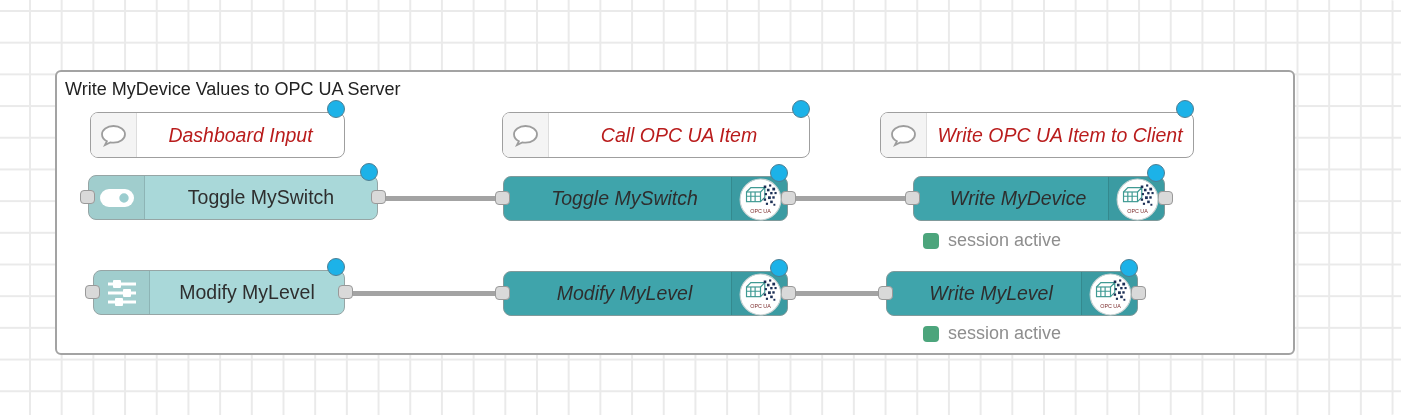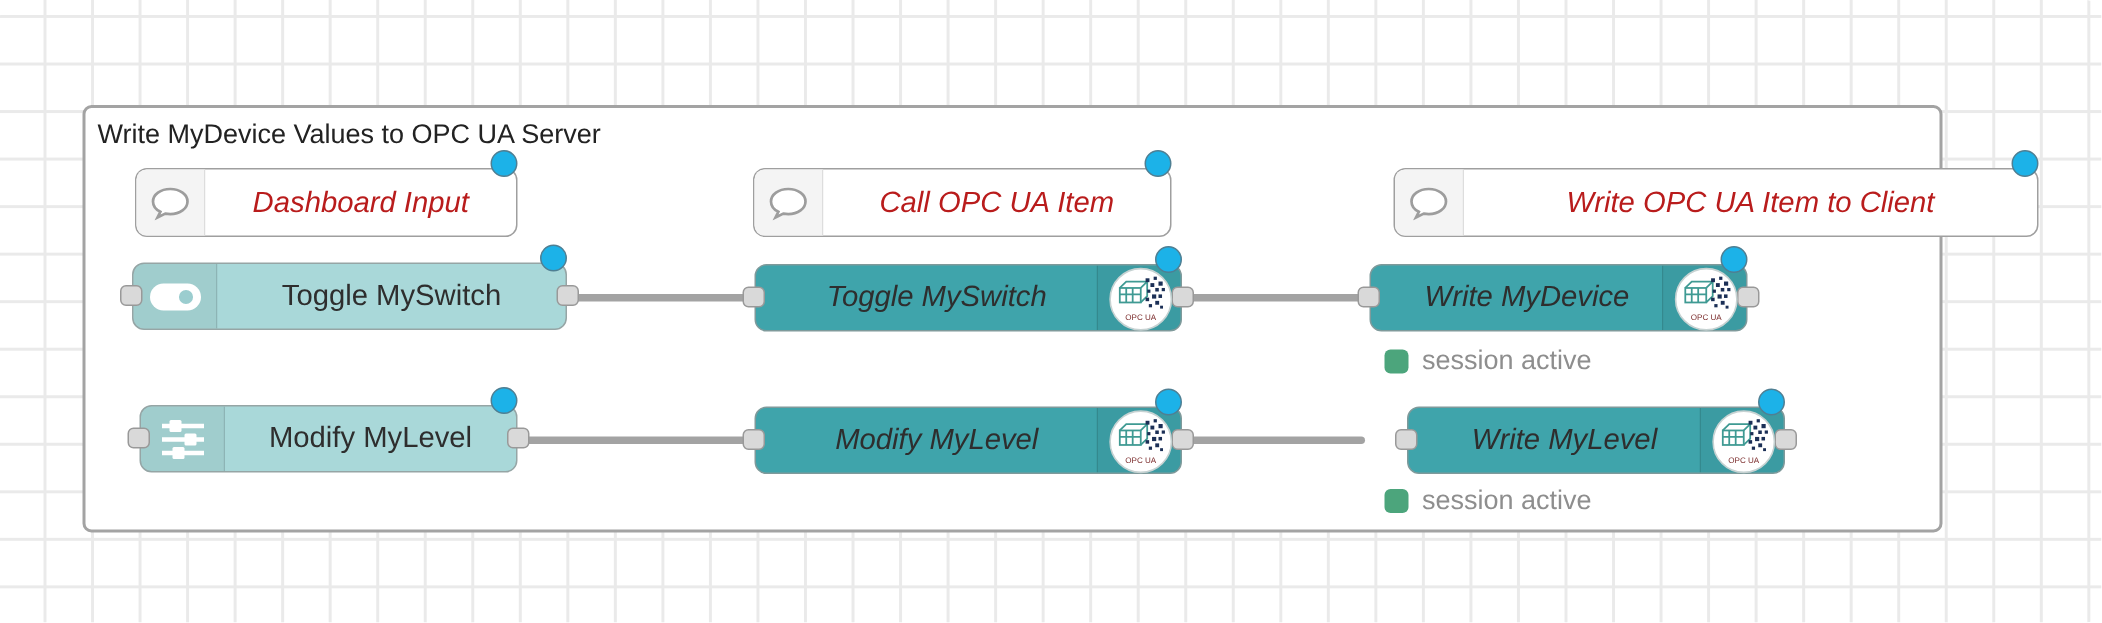--- a/index.html
+++ b/index.html
@@ -95,31 +95,31 @@
   <div class="comment" style="left:90px;top:112px;width:255px;">
     <div class="icon-area">
       <svg width="27" height="23" viewBox="0 0 27 23">
         <path d="M13.5 2 C7 2 2 5.7 2 10.3 C2 13.2 3.9 15.7 6.9 17.2 L5 21 L10.2 18.4 C11.3 18.6 12.4 18.7 13.5 18.7 C20 18.7 25 15 25 10.3 C25 5.7 20 2 13.5 2 Z" fill="#fff" stroke="#9d9d9d" stroke-width="1.8"></path>
       </svg>
     </div>
     <div class="node-label italic">Dashboard Input</div>
     <div class="changed-dot"></div>
   </div>
 
-  <div class="comment" style="left:502px;top:112px;width:279px;">
+  <div class="comment" style="left:502px;top:112px;width:308px;">
     <div class="icon-area">
       <svg width="27" height="23" viewBox="0 0 27 23">
         <path d="M13.5 2 C7 2 2 5.7 2 10.3 C2 13.2 3.9 15.7 6.9 17.2 L5 21 L10.2 18.4 C11.3 18.6 12.4 18.7 13.5 18.7 C20 18.7 25 15 25 10.3 C25 5.7 20 2 13.5 2 Z" fill="#fff" stroke="#9d9d9d" stroke-width="1.8"></path>
       </svg>
     </div>
     <div class="node-label italic">Call OPC UA Item</div>
     <div class="changed-dot"></div>
   </div>
 
-  <div class="comment" style="left:929px;top:112px;width:430px;">
+  <div class="comment" style="left:880px;top:112px;width:314px;">
     <div class="icon-area">
       <svg width="27" height="23" viewBox="0 0 27 23">
         <path d="M13.5 2 C7 2 2 5.7 2 10.3 C2 13.2 3.9 15.7 6.9 17.2 L5 21 L10.2 18.4 C11.3 18.6 12.4 18.7 13.5 18.7 C20 18.7 25 15 25 10.3 C25 5.7 20 2 13.5 2 Z" fill="#fff" stroke="#9d9d9d" stroke-width="1.8"></path>
       </svg>
     </div>
     <div class="node-label italic">Write OPC UA Item to Client</div>
     <div class="changed-dot"></div>
   </div>
 
   <div class="flownode light" style="left:88px;top:175px;width:290px;">
@@ -248,21 +248,21 @@
           <rect x="23" y="19" width="2.2" height="2.2"></rect>
         <rect x="29" y="21" width="2.4" height="2.4"></rect>
           <rect x="25" y="23" width="2" height="2"></rect>
         <rect x="32" y="24" width="1.8" height="1.8"></rect>
       </g>
       <text x="20" y="33" text-anchor="middle" font-size="5" fill="#7a2a2a" font-family="Liberation Sans, sans-serif">OPC UA</text>
     </svg>
     <div class="changed-dot"></div>
   </div>
 
-  <div class="flownode dark" style="left:938px;top:271px;width:252px;">
+  <div class="flownode dark" style="left:886px;top:271px;width:252px;">
     <div class="port in"></div>
     <div class="node-label italic" style="padding-left:14px;">Write MyLevel</div>
     <div class="icon-area right"></div>
     <div class="port out"></div>
     <svg class="opc-badge" viewBox="0 0 40 40">
       <circle cx="20" cy="20" r="19" fill="#fff" stroke="#c6d2d2" stroke-width="1"></circle>
       <g stroke="#3f9a93" stroke-width="1.1" fill="none">
         <rect x="7" y="13" width="13" height="9"></rect>
         <path d="M7 13 L11 9 L24 9 L20 13 M24 9 L24 18 L20 22 M7 17 L20 17 M11 13 L11 22 M15 13 L15 22"></path>
       </g>

